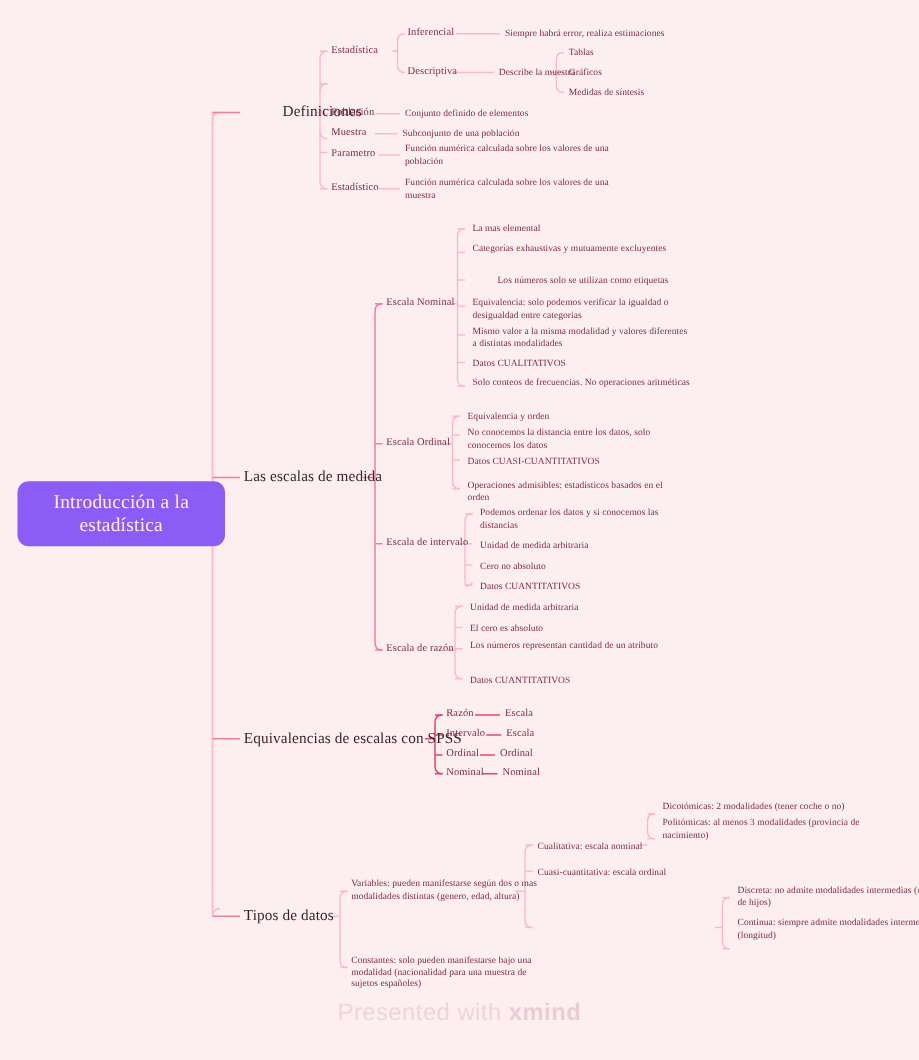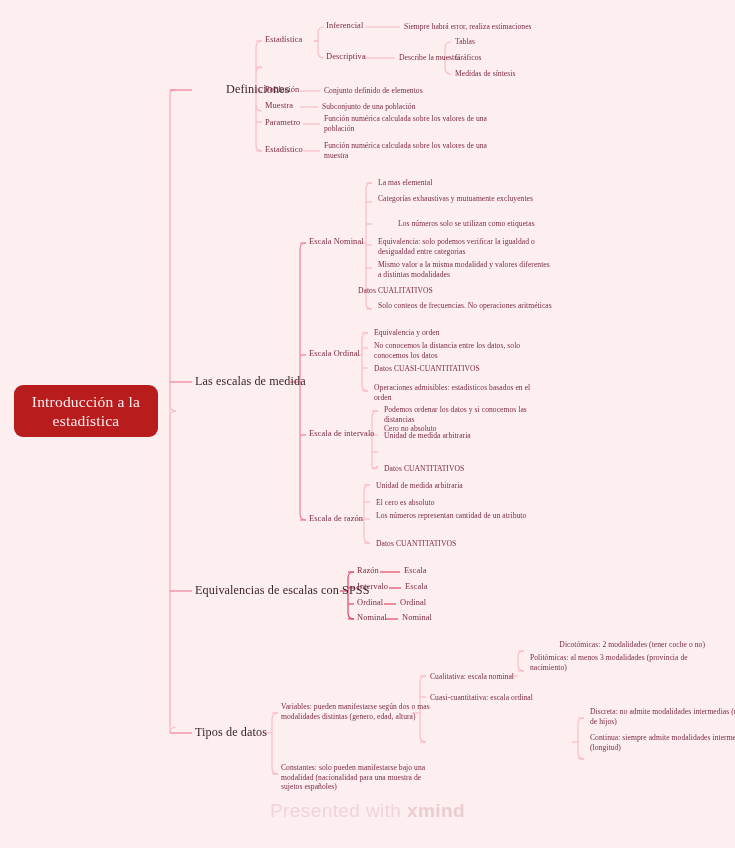--- a/index.html
+++ b/index.html
@@ -11,22 +11,22 @@
     overflow:hidden;
     position:relative;
   }
   #canvas{position:absolute;inset:0;}
   svg.wires{position:absolute;left:0;top:0;width:735px;height:848px;pointer-events:none;}
 
   .node{position:absolute;}
 
   
   #root-node{
-    left:14px;top:385px;width:144px;height:52px;
-    background:#b91c1c;
+    left:14px;top:385px;width:166px;height:52px;
+    background:#8b5cf6;
     border-radius:9px;
     display:flex;align-items:center;justify-content:flex-start;
     text-align:center;
     color:#fdeef0;
     font-size:15.5px;line-height:1.25;
     letter-spacing:.2px;
     box-sizing:border-box;padding:2px 8px;
   }
 
   
@@ -301,21 +301,21 @@
   </div>
   <div class="node lvl3 nowrap" style="left:378px;top:219px;padding-left:20px;">
     <span>Los números solo se utilizan como etiquetas</span>
   </div>
   <div class="node lvl3 w-wide" style="left:378px;top:260px;">
     <span>Mismo valor a la misma modalidad y valores diferentes a distintas modalidades</span>
   </div>
   <div class="node lvl3 w-wide" style="left:378px;top:237px;">
     <span>Equivalencia: solo podemos verificar la igualdad o desigualdad entre categorias</span>
   </div>
-  <div class="node lvl3 nowrap" style="left:358px;top:286px;">
+  <div class="node lvl3 nowrap" style="left:378px;top:286px;">
     <span>Datos CUALITATIVOS</span>
   </div>
   <div class="node lvl3 w-wide" style="left:378px;top:301px;">
     <span>Solo conteos de frecuencias. No operaciones aritméticas</span>
   </div>
 
   <div class="node lvl2" style="left:309px;top:349px;">
     <span>Escala Ordinal</span>
   </div>
   <div class="node lvl3 nowrap" style="left:374px;top:328px;">
@@ -333,21 +333,21 @@
 
   <div class="node lvl2" style="left:309px;top:429px;">
     <span>Escala de intervalo</span>
   </div>
   <div class="node lvl3 w-wide" style="left:384px;top:405px;">
     <span>Podemos ordenar los datos y si conocemos las distancias</span>
   </div>
   <div class="node lvl3 nowrap" style="left:384px;top:431px;">
     <span>Unidad de medida arbitraria</span>
   </div>
-  <div class="node lvl3 nowrap" style="left:384px;top:424px;">
+  <div class="node lvl3 nowrap" style="left:384px;top:448px;">
     <span>Cero no absoluto</span>
   </div>
   <div class="node lvl3 nowrap" style="left:384px;top:464px;">
     <span>Datos CUANTITATIVOS</span>
   </div>
 
   <div class="node lvl2" style="left:309px;top:514px;">
     <span>Escala de razón</span>
   </div>
   <div class="node lvl3 nowrap" style="left:376px;top:481px;">
@@ -391,21 +391,21 @@
   <div class="node lvl3 w-mid" style="left:281px;top:702px;">
     <span>Variables: pueden manifestarse según dos o mas modalidades distintas (genero, edad, altura)</span>
   </div>
   <div class="node lvl3 w-mid" style="left:281px;top:763px;">
     <span>Constantes: solo pueden manifestarse bajo una modalidad (nacionalidad para una muestra de sujetos españoles)</span>
   </div>
 
   <div class="node lvl3 nowrap" style="left:430px;top:672px;">
     <span>Cualitativa: escala nominal</span>
   </div>
-  <div class="node lvl3 w-wide" style="left:530px;top:640px;text-align:right;">
+  <div class="node lvl3 w-wide" style="left:530px;top:640px;">
     <span>Dicotómicas: 2 modalidades (tener coche o no)</span>
   </div>
   <div class="node lvl3 w-wide" style="left:530px;top:653px;">
     <span>Politómicas: al menos 3 modalidades (provincia de nacimiento)</span>
   </div>
 
   <div class="node lvl3 nowrap" style="left:430px;top:693px;">
     <span>Cuasi-cuantitativa: escala ordinal</span>
   </div>
 

